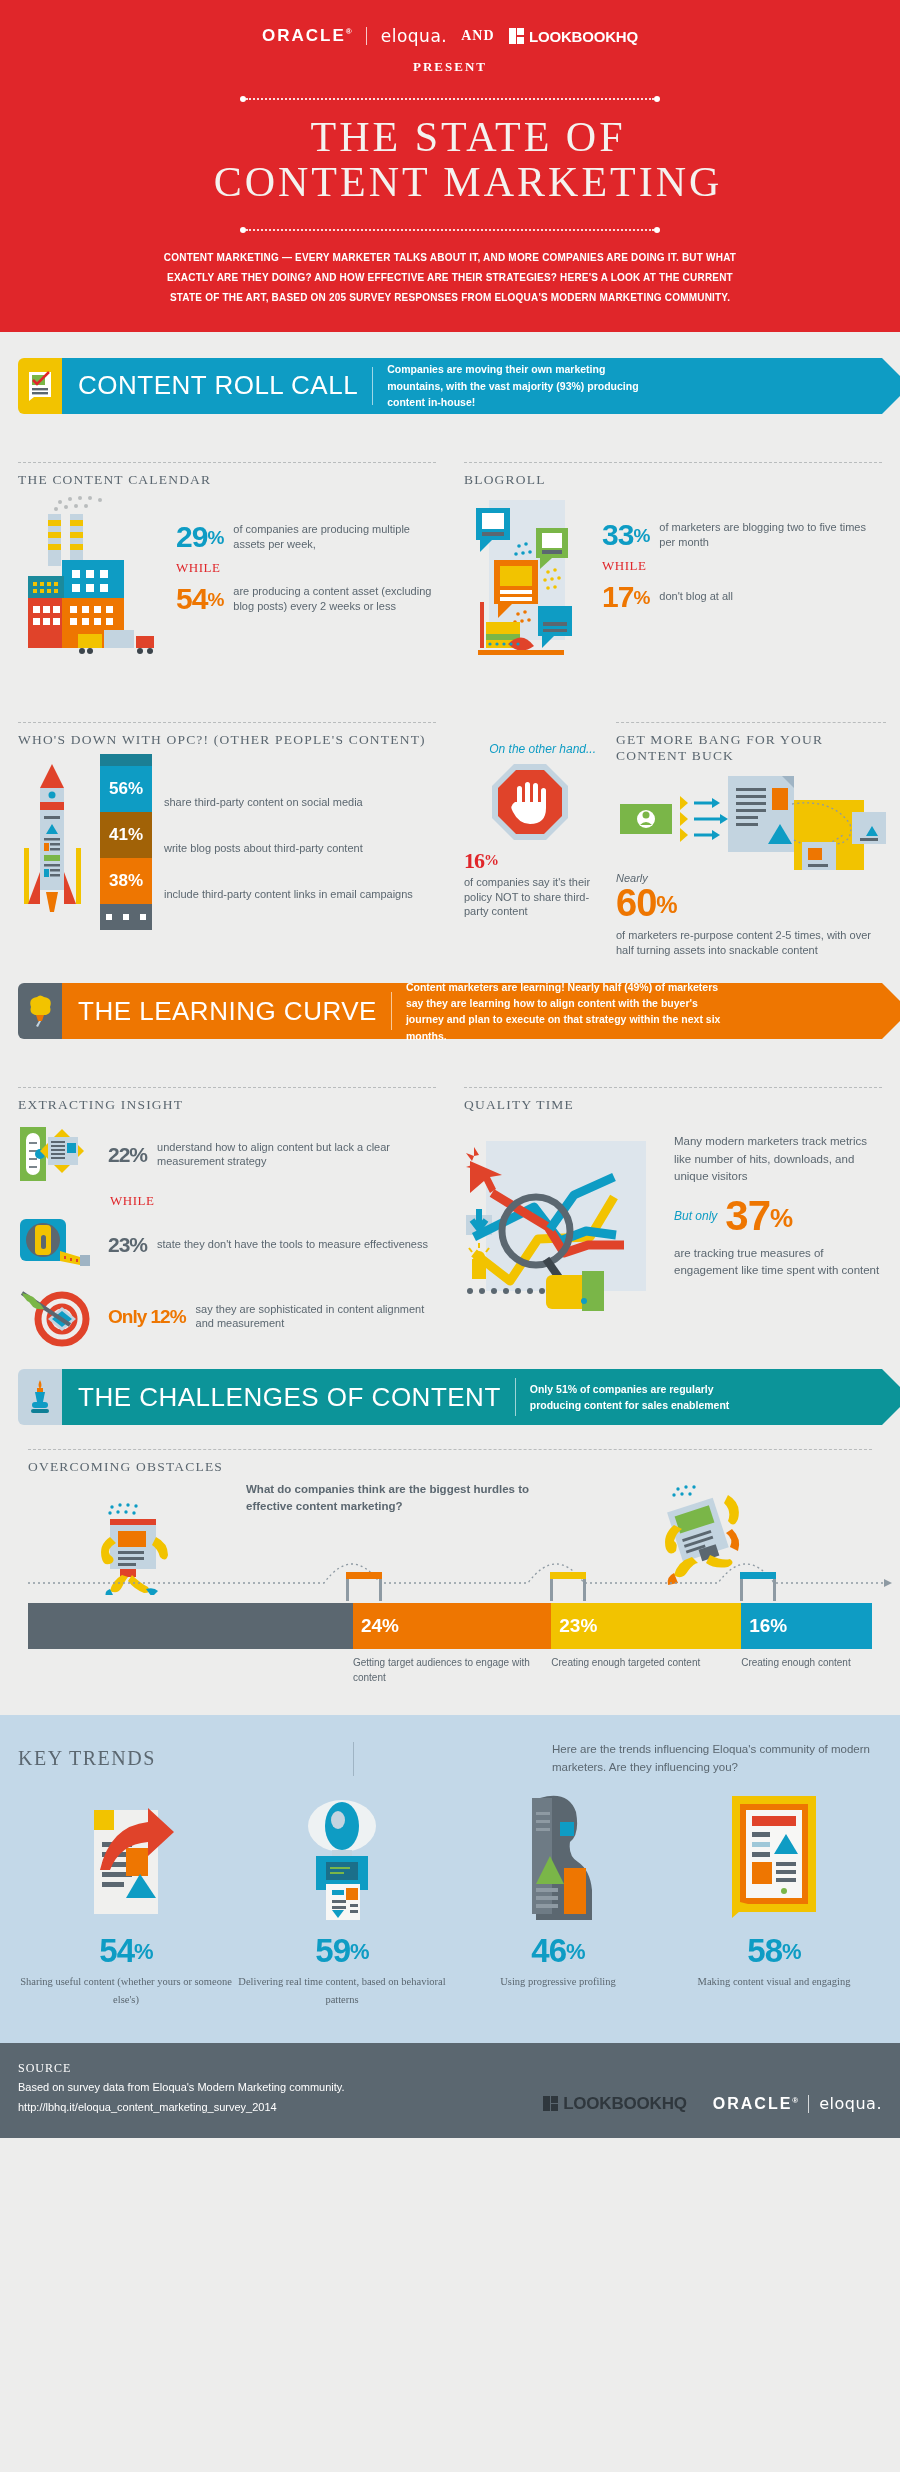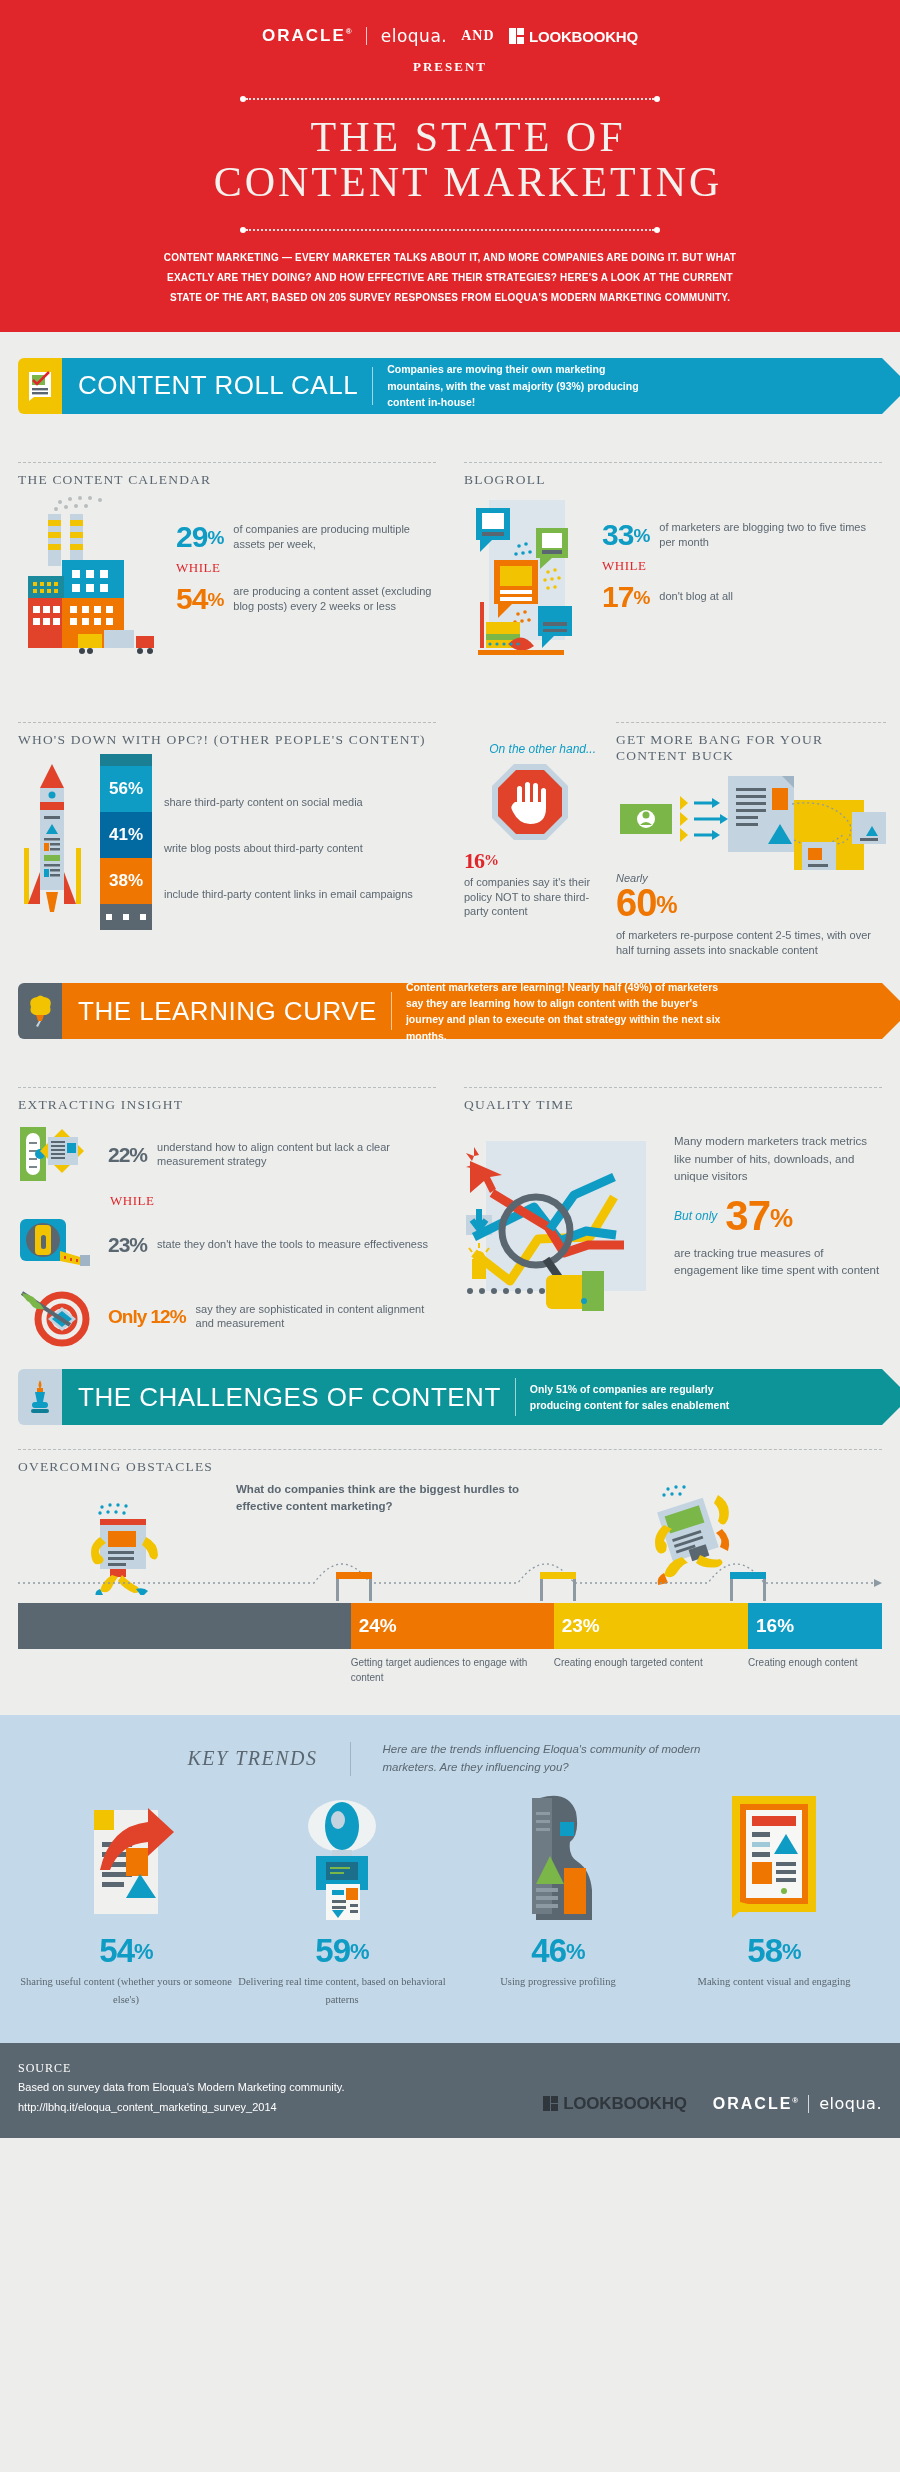--- a/index.html
+++ b/index.html
@@ -86,36 +86,36 @@
 
   
   .opc-wrap { display:flex; gap: 12px; align-items:center; }
   .opc-bars { width: 52px; flex:none; }
   .opc-bars .seg { height: 46px; display:flex; align-items:center; justify-content:center;
       color:#fff; font-size: 17px; font-family:"Liberation Sans",sans-serif; font-weight:bold; }
   .opc-cap { height: 12px; background:#1b7f94; }
   .opc-labels .lbl { height: 46px; display:flex; align-items:center; font-size: 11px; line-height:1.3; }
 
   
-  .obst { padding: 0 18px; margin-top: 4px; }
+  .obst { padding: 0 28px; margin-top: 4px; }
   .obst-q { font-size: 11.5px; line-height: 1.45; color:#5b6770;font-weight:bold; }
   .track { display:flex; height: 46px; margin-top: 4px; }
   .track .seg { display:flex; align-items:center; padding-left: 8px;
       color:#fff; font-size: 19px; font-weight:bold; font-family:"Liberation Sans",sans-serif; }
   .track .seg.dark { background:#5b6770; }
   .obst-caps { display:flex; margin-top: 6px; }
   .obst-caps div { font-size: 10px; line-height: 1.5; padding-right: 12px; }
 
   .hurdle { position:absolute; bottom:0; width: 36px; }
   .hurdle .top { height: 7px; }
   .hurdle .legs { height: 22px; border-left: 3px solid #8e9aa3; border-right: 3px solid #8e9aa3; }
 
   
   .trends { background:#c3d8e8; margin-top: 30px; padding: 26px 18px 34px; }
-  .trends-head { display:flex; align-items:center; justify-content:center; gap:32px;font-style:italic; }
+  .trends-head { display:flex; align-items:center; justify-content:space-between; gap:32px; }
   .trends-head h2 { font-family:"Liberation Serif", serif; font-weight:normal; font-size:20px;
       letter-spacing:1.5px; color:#5b6770; }
   .trends-head .vline { width:1px; height: 34px; background:#9fb4c4; }
   .trends-head p { font-size: 11.5px; line-height:1.5; color:#5b6770; max-width:330px; }
   .trendgrid { display:flex; margin-top: 16px; }
   .trend { flex:1; text-align:center; }
   .trend .tart { height: 128px; display:flex; align-items:flex-end; justify-content:center; }
   .trend .num { color:#0e9cc4; font-size: 33px; font-weight:bold; line-height:1; margin-top: 14px; letter-spacing:-1px; }
   .trend .num .pc { font-size: 22px; vertical-align: 3px; }
   .trend .cap { font-size: 10.5px; line-height: 1.7; color:#5b6770; margin-top: 6px; font-family: Liberation Serif, serif; }
@@ -400,21 +400,21 @@
             <path d="M22 110 L10 142 L22 142 Z" fill="#e0432a"></path>
             <path d="M46 110 L58 142 L46 142 Z" fill="#e0432a"></path>
             <path d="M28 130 L40 130 L36 150 L32 150 Z" fill="#ee7601"></path>
           </svg>
         </div>
         <div class="opc-bars">
           <div class="opc-cap"></div>
           <div class="seg" style="background:#0e9cc4">
               <span>56%</span>
             </div>
-          <div class="seg" style="background:#0369a1">
+          <div class="seg" style="background:#a16207">
               <span>41%</span>
             </div>
           <div class="seg" style="background:#ee7601">
               <span>38%</span>
             </div>
           <div style="height:26px;background:#5b6770;display:flex;align-items:center;justify-content:space-around;">
             <i style="width:6px;height:6px;background:#fff;display:block"></i>
               <i style="width:6px;height:6px;background:#fff;display:block"></i>
               <i style="width:6px;height:6px;background:#fff;display:block"></i>
           </div>

